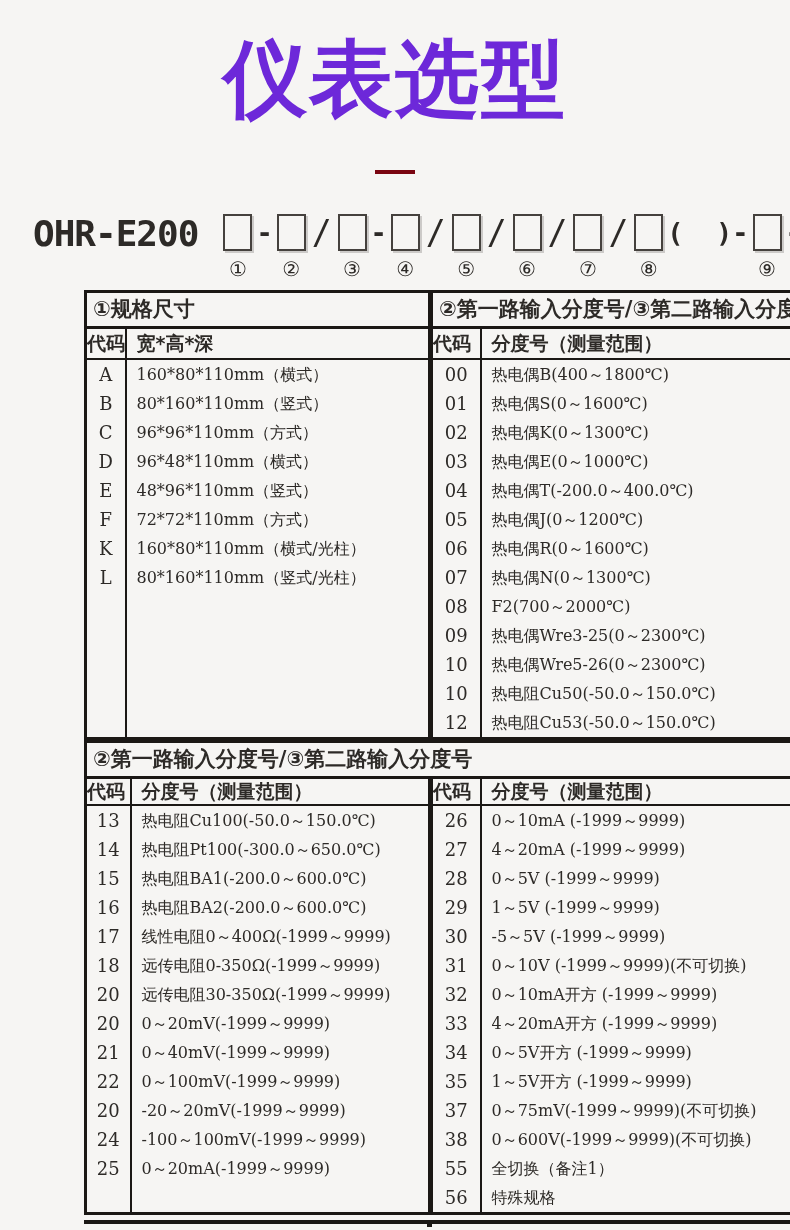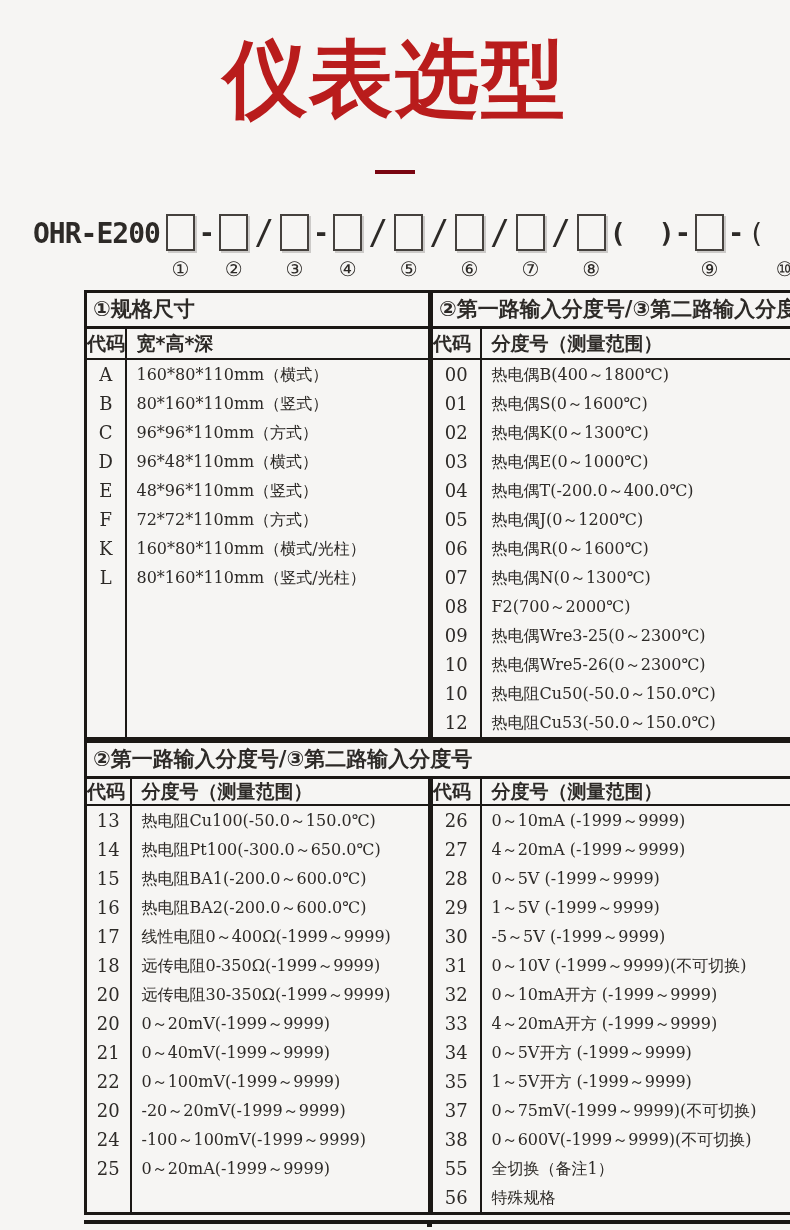--- a/index.html
+++ b/index.html
@@ -10,42 +10,42 @@
     font-family:"DejaVu Sans","Liberation Sans",sans-serif;
   }
   .page{width:790px;height:1230px;position:relative;}
 
   
   .title{
     margin:0;padding-top:32px;
     text-align:center;
     font-size:84px;line-height:1.12;
     font-weight:900;letter-spacing:2px;
-    color:#b91c1c;
+    color:#6d28d9;
     font-family:"DejaVu Sans","Liberation Sans",sans-serif;
   }
   .divider{
     width:40px;height:4px;
     margin:44px auto 0 auto;
     background:#7a0510;
   }
 
   
   .model-line{
     margin:40px 0 0 33px;
     display:flex;align-items:flex-start;
     white-space:pre;
     color:#2d2a27;
   }
   #model-segs{display:contents;}
   .model-prefix{
     font-family:"DejaVu Sans Mono","Liberation Mono",monospace;
-    font-size:28px;font-weight:600;
+    font-size:36px;font-weight:600;
     height:38px;display:flex;align-items:center;
-    margin-right:4px;letter-spacing:-1px;
+    margin-right:23px;letter-spacing:-1px;
   }
   .seg{display:inline-flex;flex-direction:column;align-items:center;margin:0 2px;}
   .box{
     width:25px;height:33px;
     border:2px solid #45413d;
     box-shadow:2px 2px 0 rgba(80,75,70,.25);
     background:transparent;
   }
   .paren{
     height:37px;display:flex;align-items:center;

